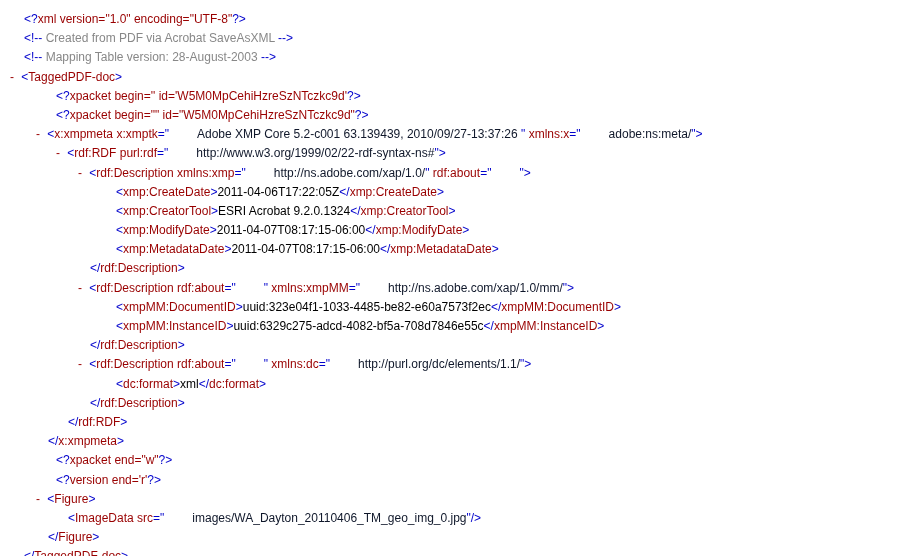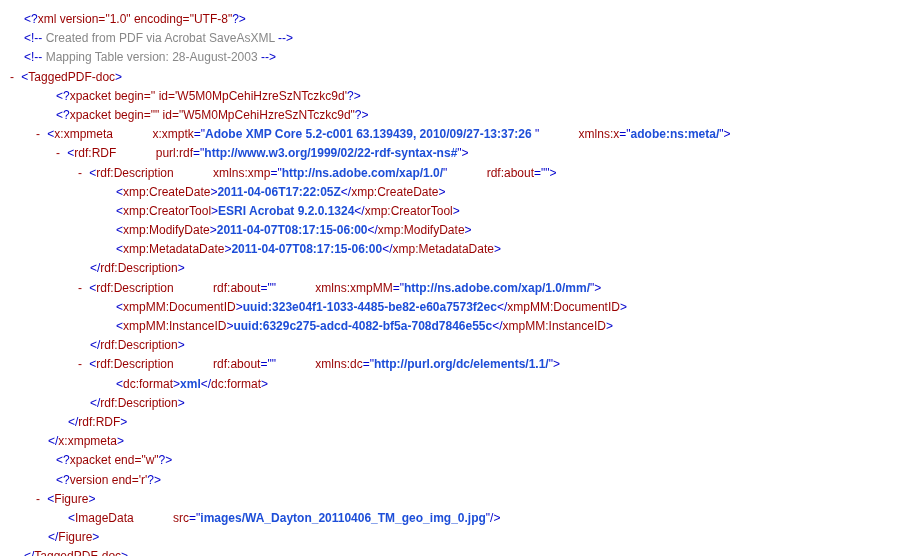--- a/index.html
+++ b/index.html
@@ -17,24 +17,24 @@
   font-weight: normal;
   display: inline-block;
   width: 12px;
   text-align: center;
   cursor: pointer;
 }
 .sp { display: inline-block; }
 .i2 { padding-left: 50px; }
 .delim { color: #0000cc; font-weight: normal; }
 .tag { color: #990000; font-weight: normal; }
-.attr { color: #990000; font-weight: normal; margin-left: 36px; }
-.val { color: #1d4ed8; font-weight: bold; }
+.attr { color: #990000; font-weight: normal; }
+.val { color: #0f172a; font-weight: normal; margin-left: 28px; }
 .comment { color: #888888; }
-.text { color: #1d4ed8; font-weight: bold; }
+.text { color: #000000; font-weight: normal; }
 </style>
 </head>
 <body>
 
 <div class="line"><span class="sp" style="width:18px"></span><span class="delim">&lt;?</span><span class="tag">xml version="1.0" encoding="UTF-8"</span><span class="delim">?&gt;</span></div>
 
 <div class="line"><span class="sp" style="width:18px"></span><span class="delim">&lt;!--</span><span class="comment"> Created from PDF via Acrobat SaveAsXML </span><span class="delim">--&gt;</span></div>
 
 <div class="line"><span class="sp" style="width:18px"></span><span class="delim">&lt;!--</span><span class="comment"> Mapping Table version: 28-August-2003 </span><span class="delim">--&gt;</span></div>
 

